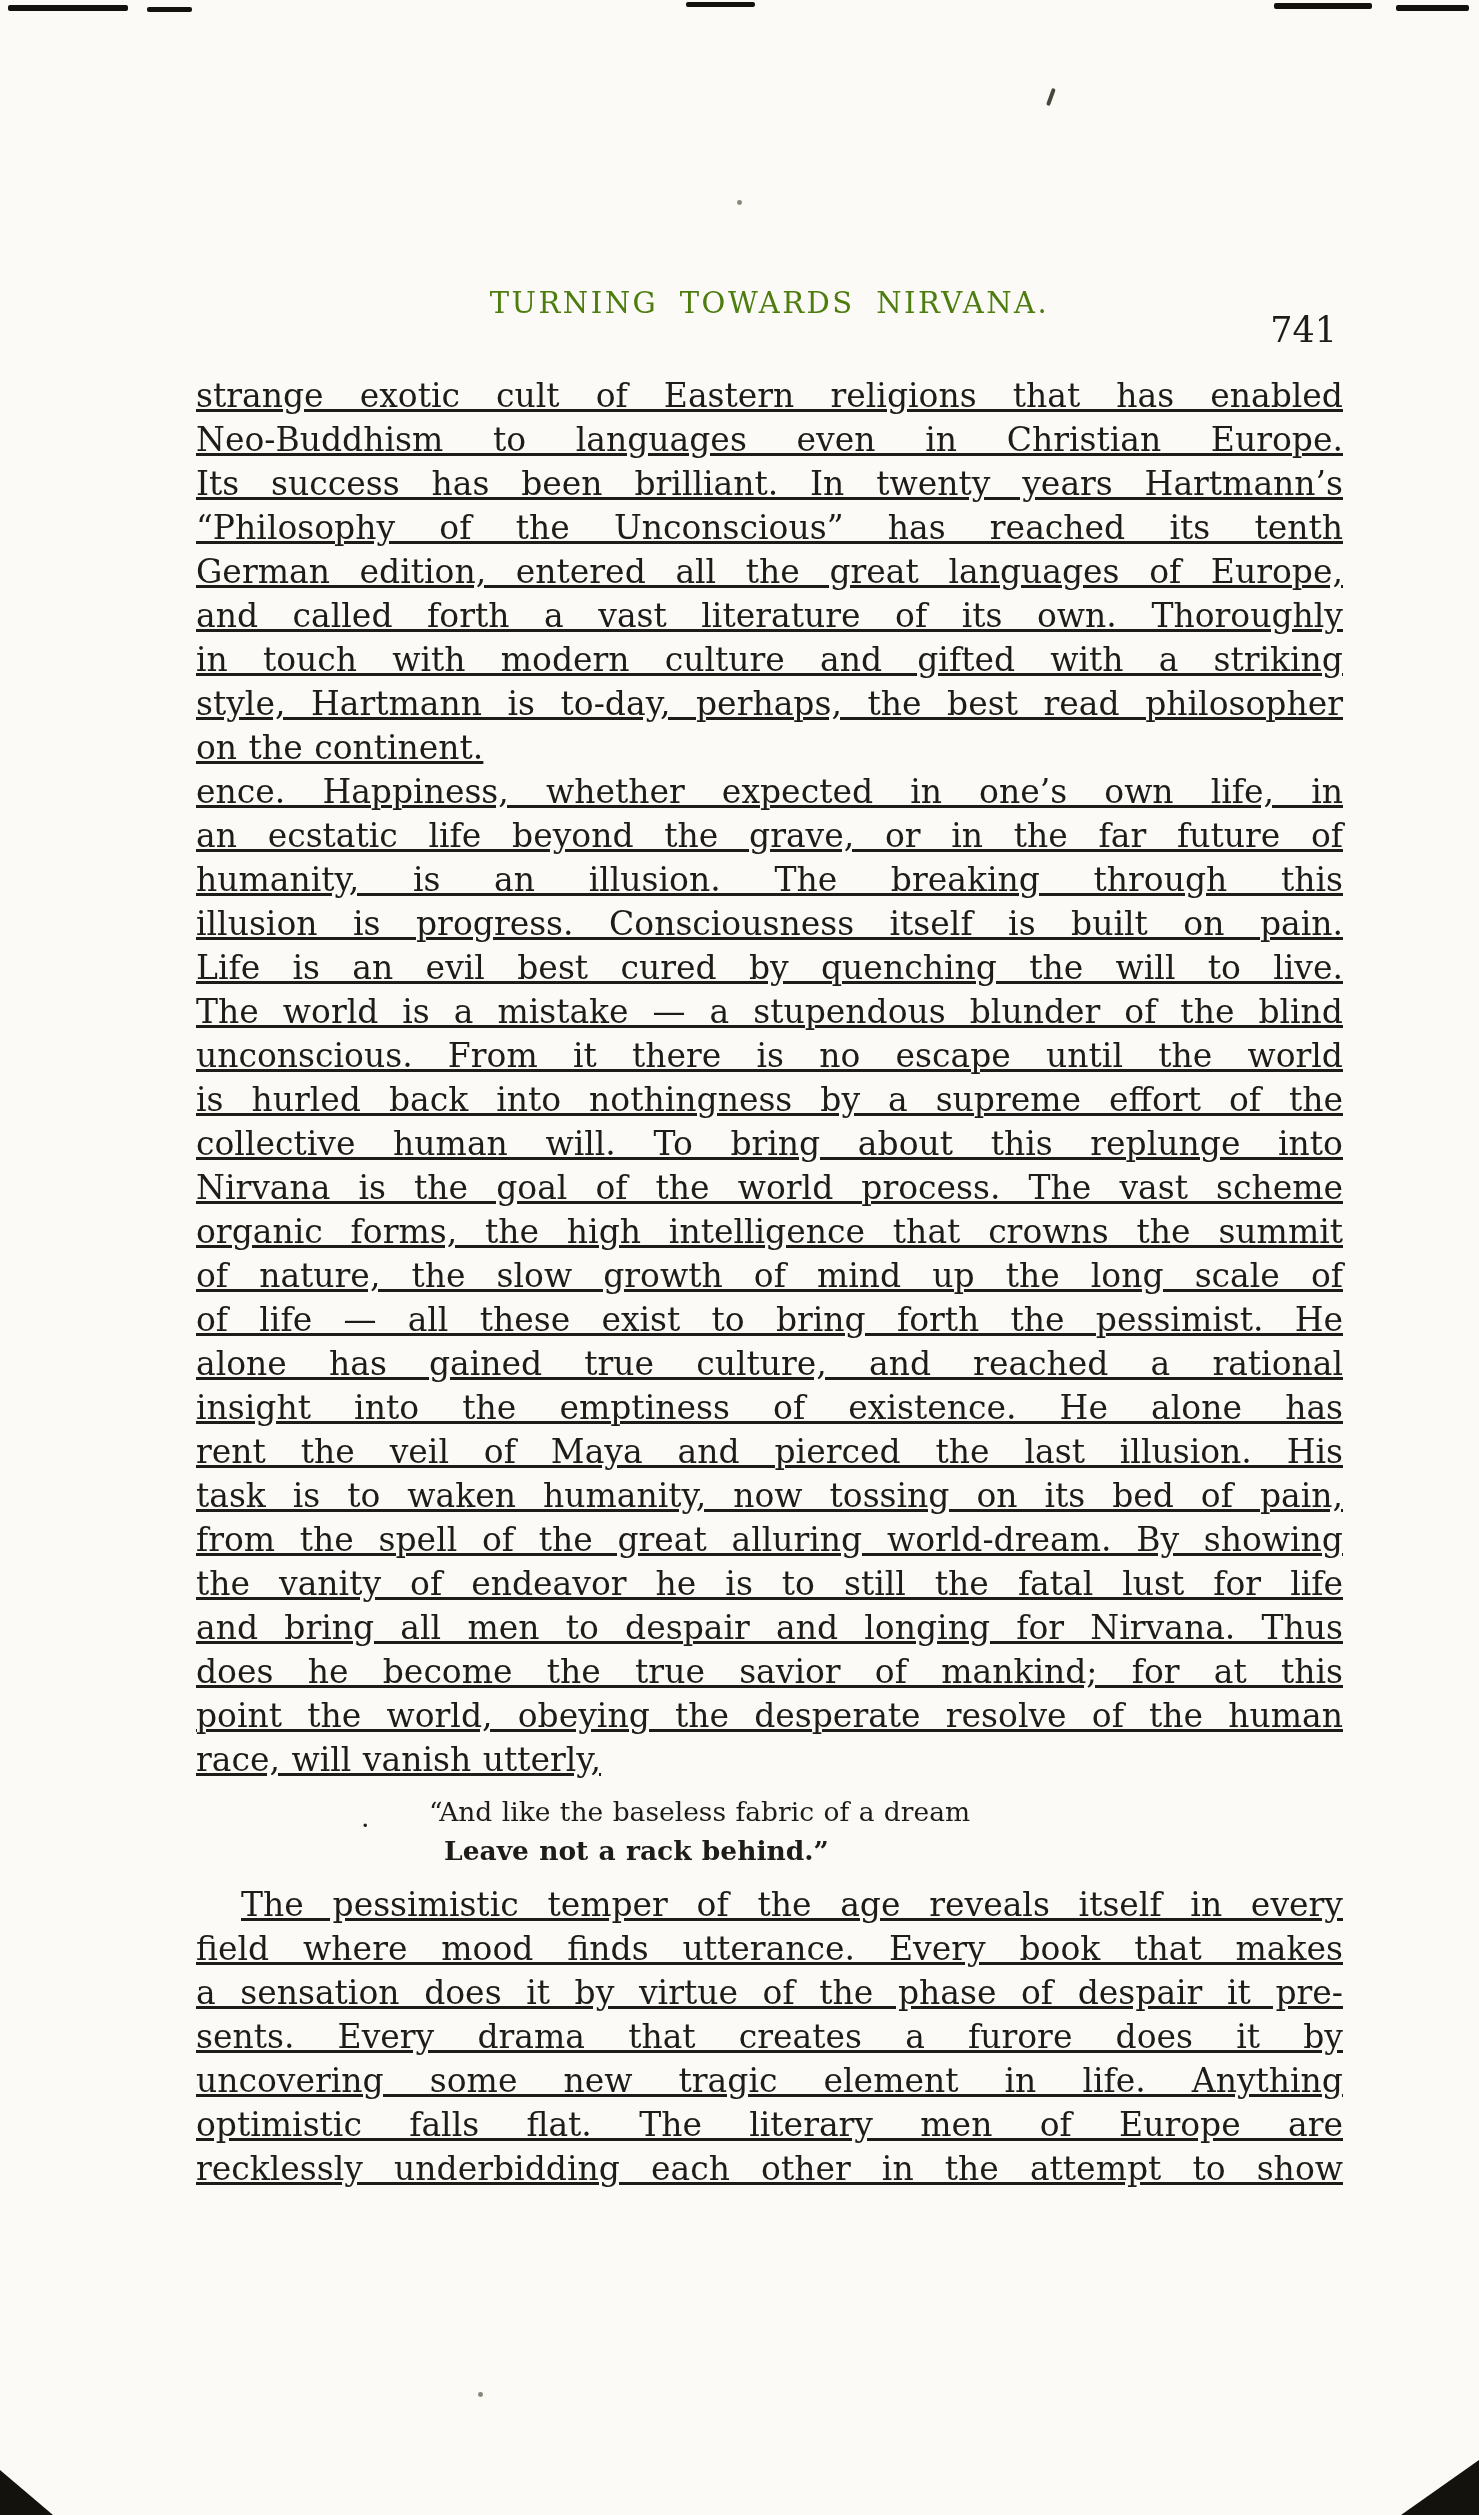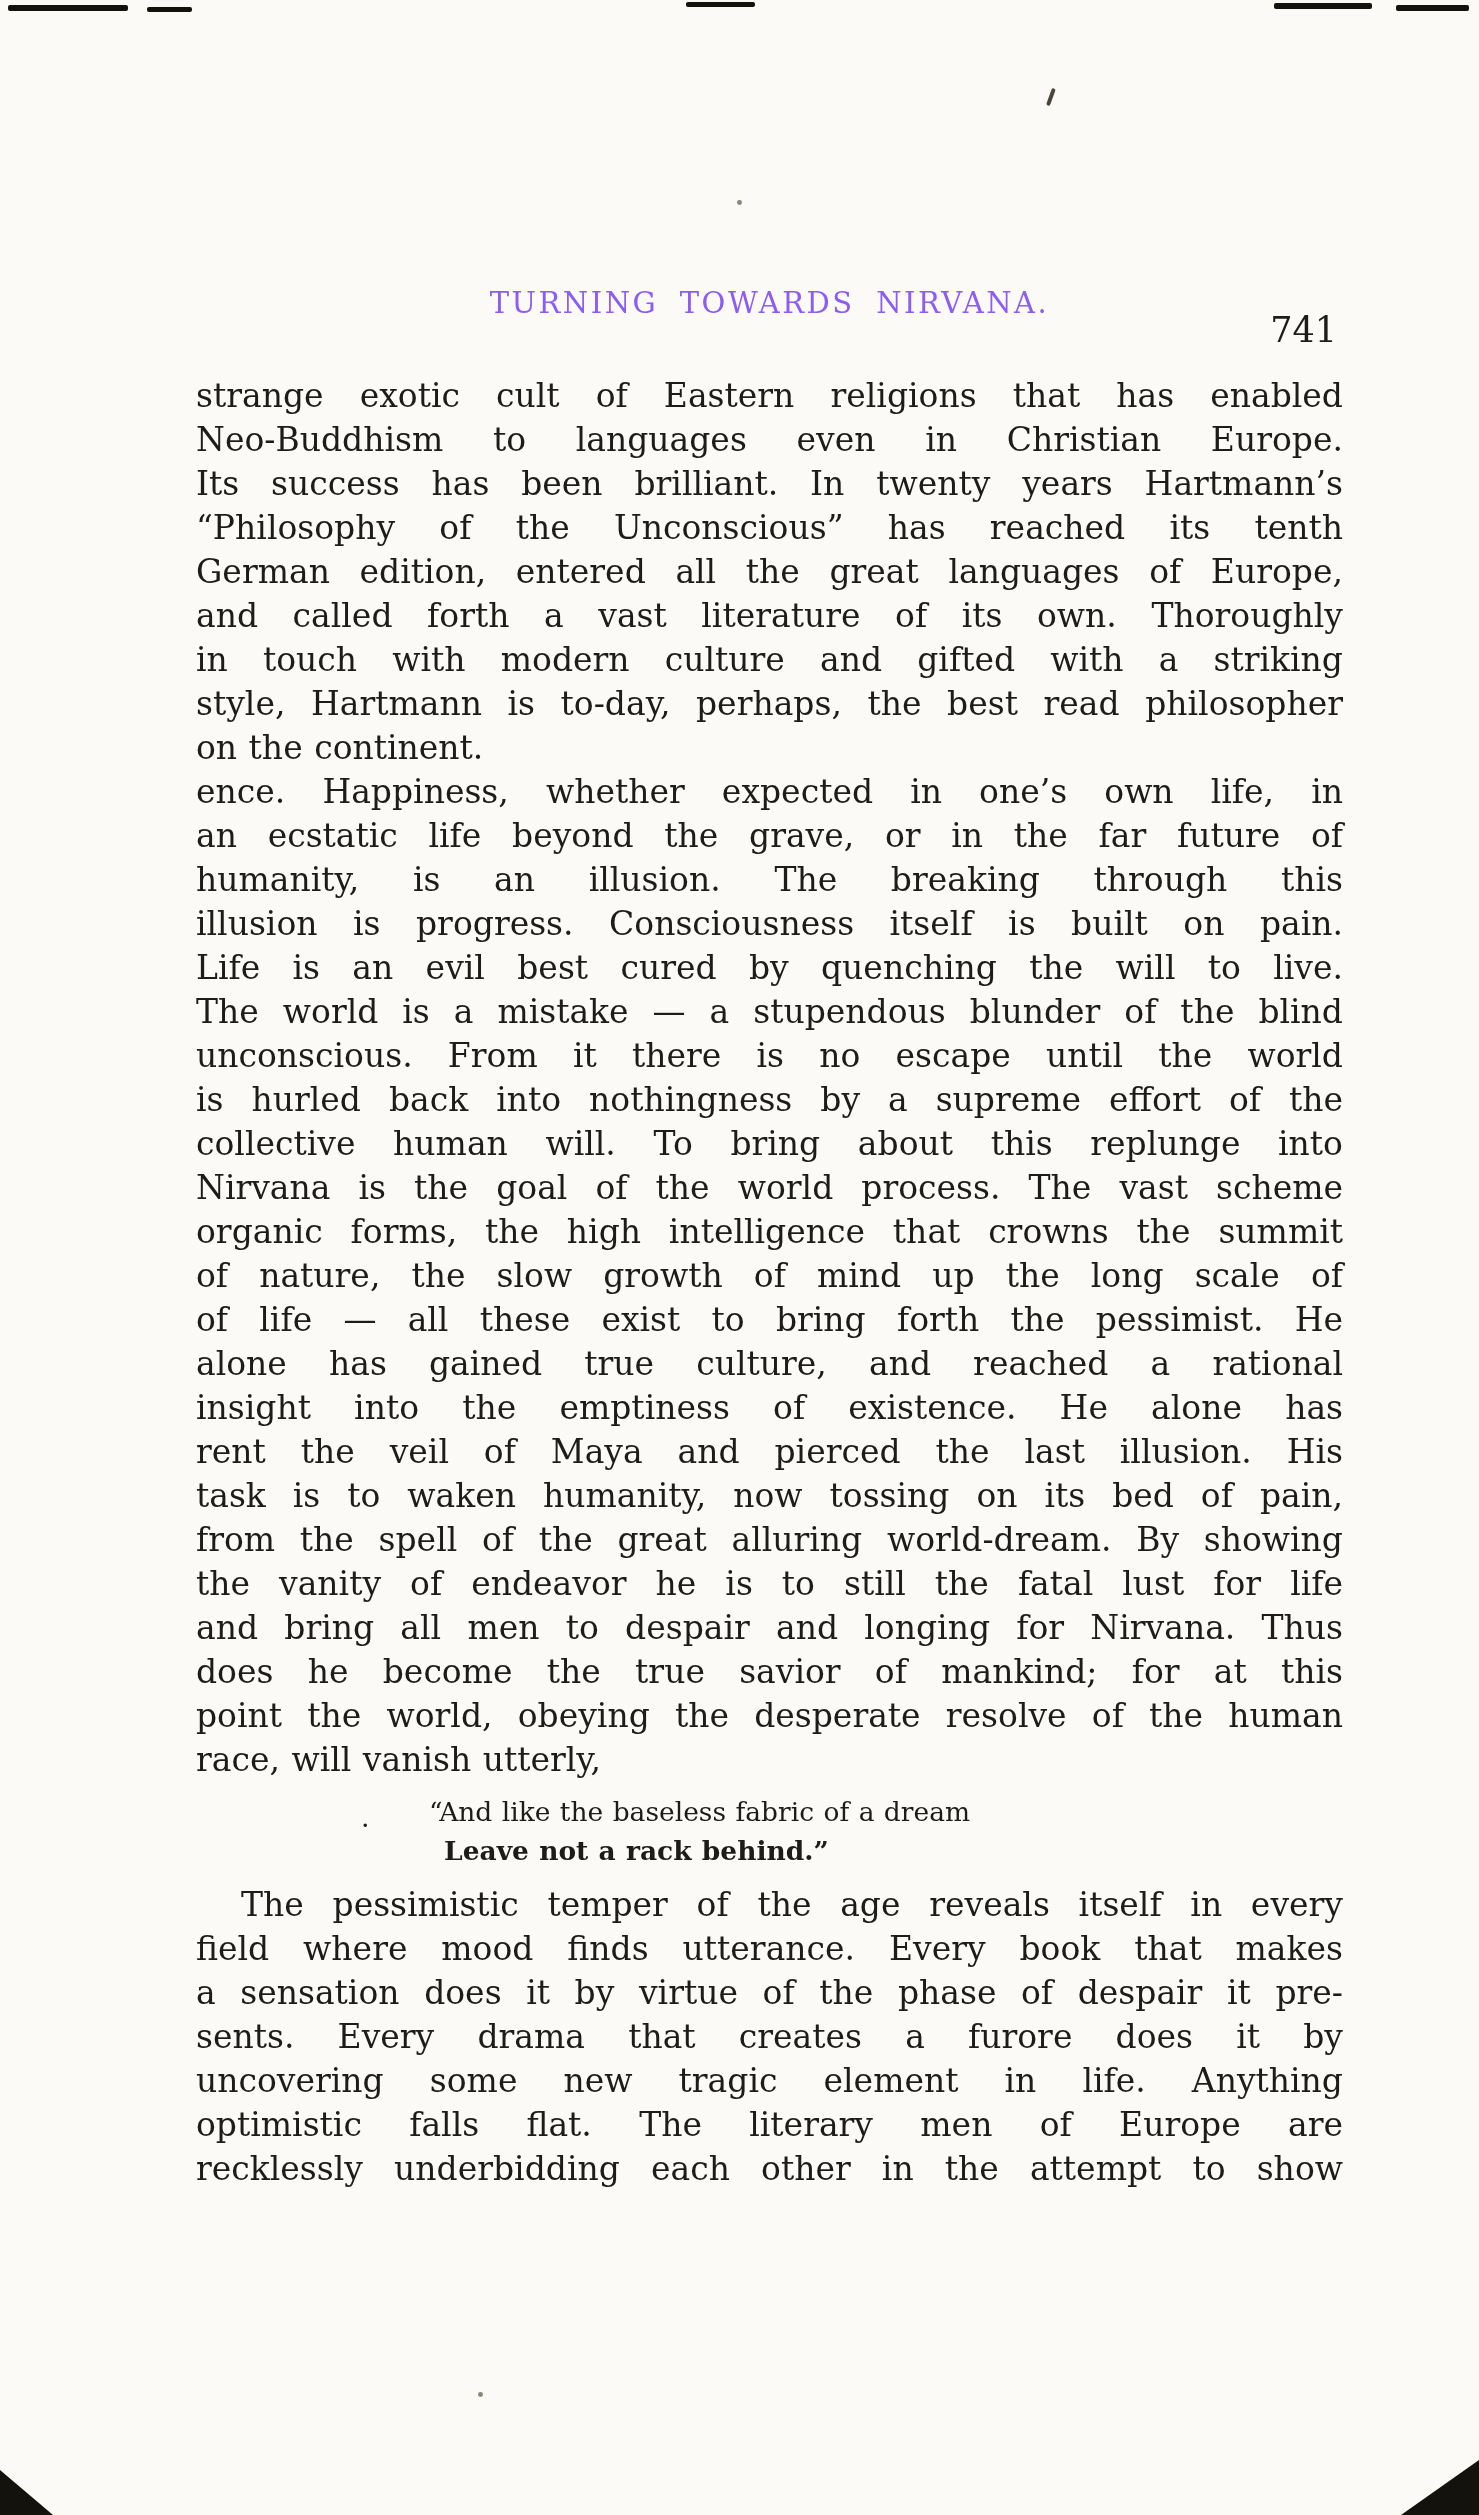--- a/index.html
+++ b/index.html
@@ -31,36 +31,36 @@
     height: 47px;
   }
   .title {
     position: absolute;
     left: 0;
     right: 0;
     text-align: center;
     font-size: 29px;
     letter-spacing: 2.5px;
     word-spacing: 9.8px;
-    color: #8b5cf6;
+    color: #4d7c0f;
   }
   .page-number {
     position: absolute;
     right: 5.9px;
     top: -7.8px;
     font-size: 35px;
     margin-top: 32px;
   }
   .body {
     margin-top: 41px;
     font-size: 33px;
     line-height: 44px;
     word-spacing: 1px;
   }
-  .paragraph { margin: 0; }
+  .paragraph { margin: 0; text-decoration: underline; }
   .line {
     text-align: justify;
     text-align-last: justify;
   }
   .line.no-justify {
     text-align-last: left;
   }
   .line.indent {
     text-indent: 45px;
   }

